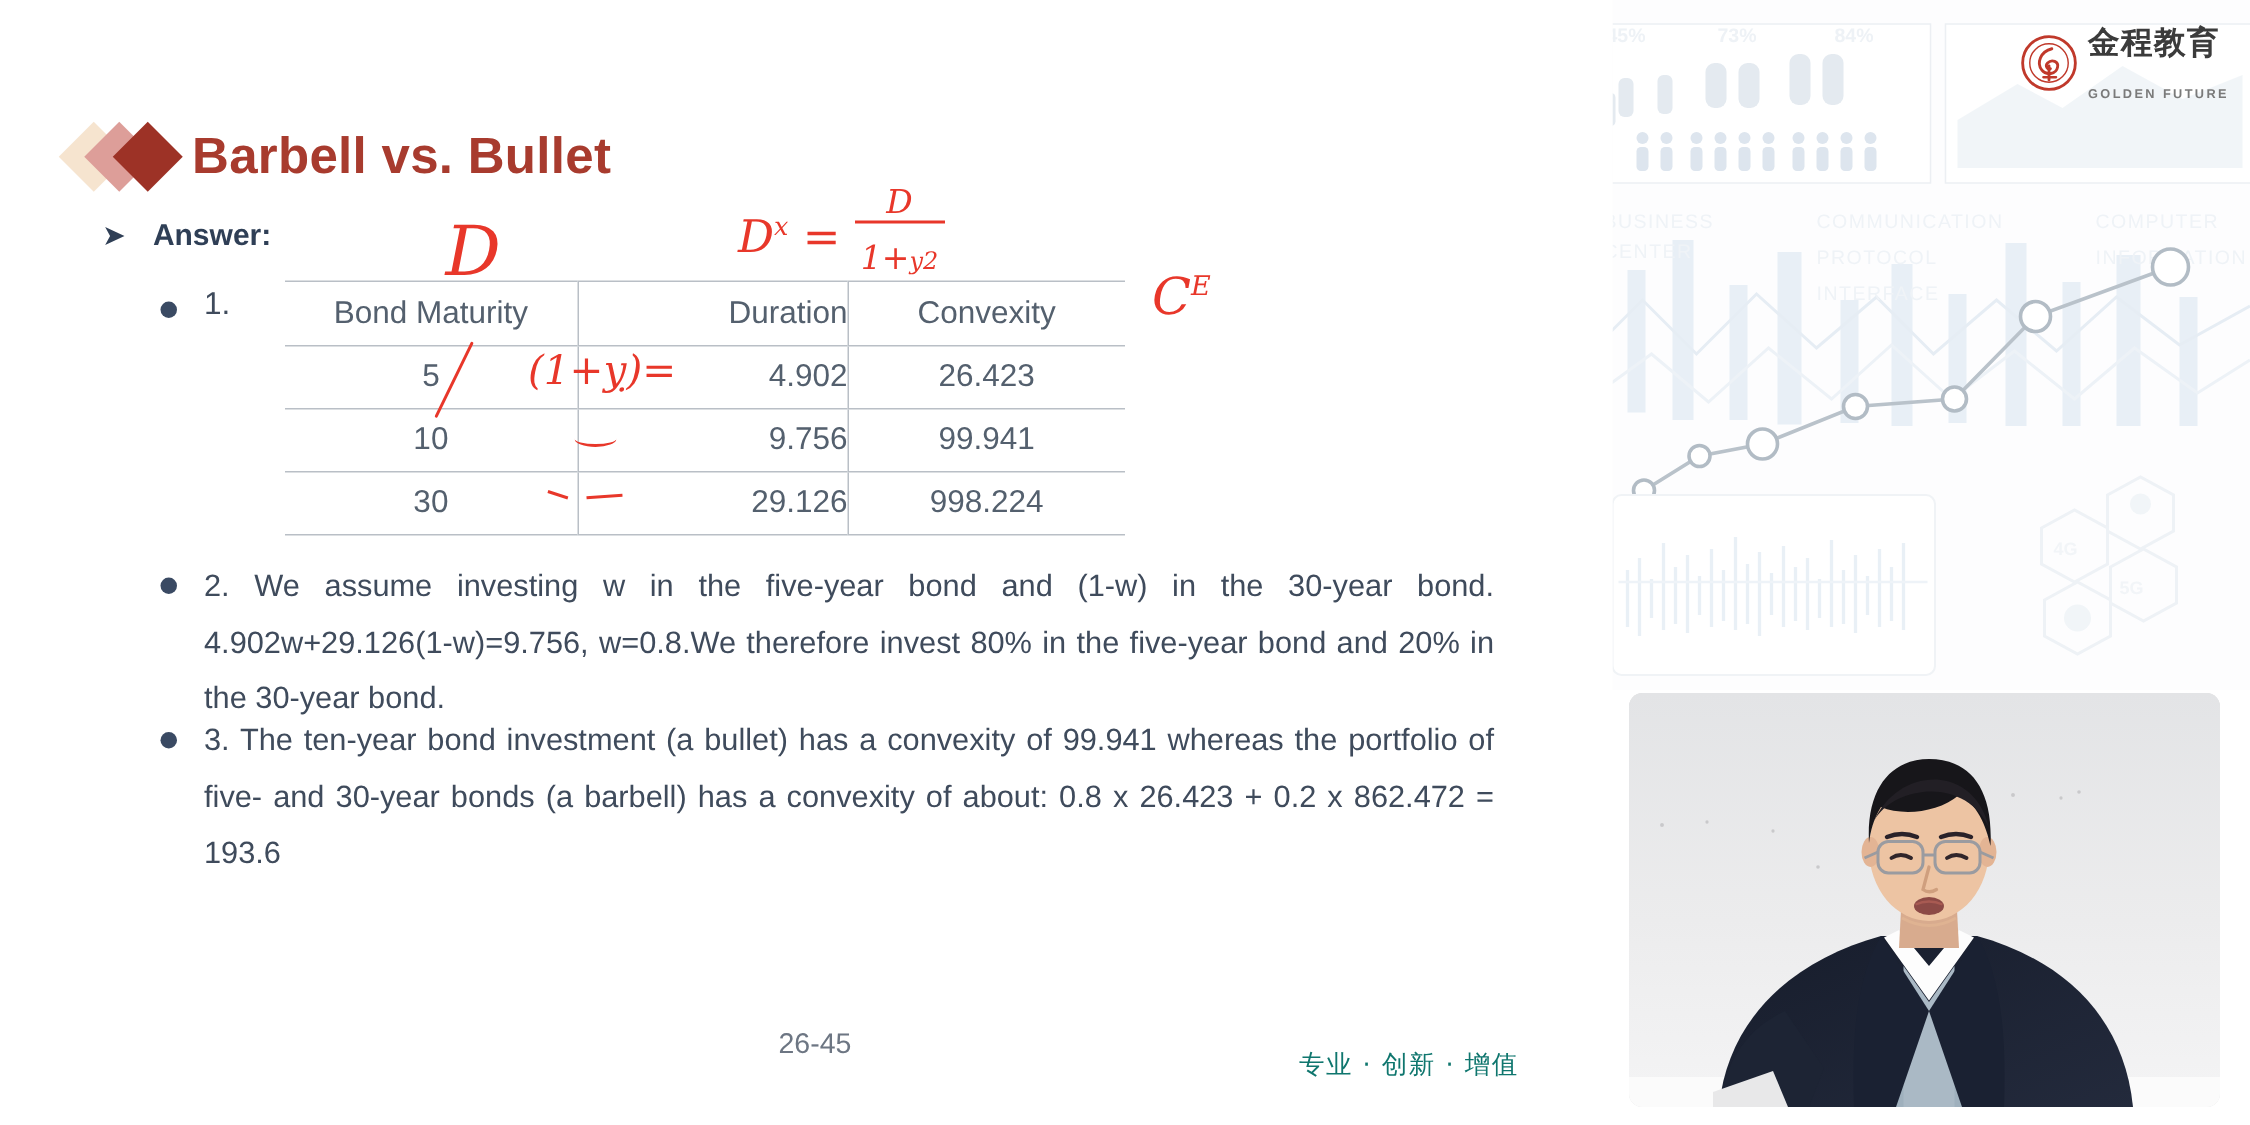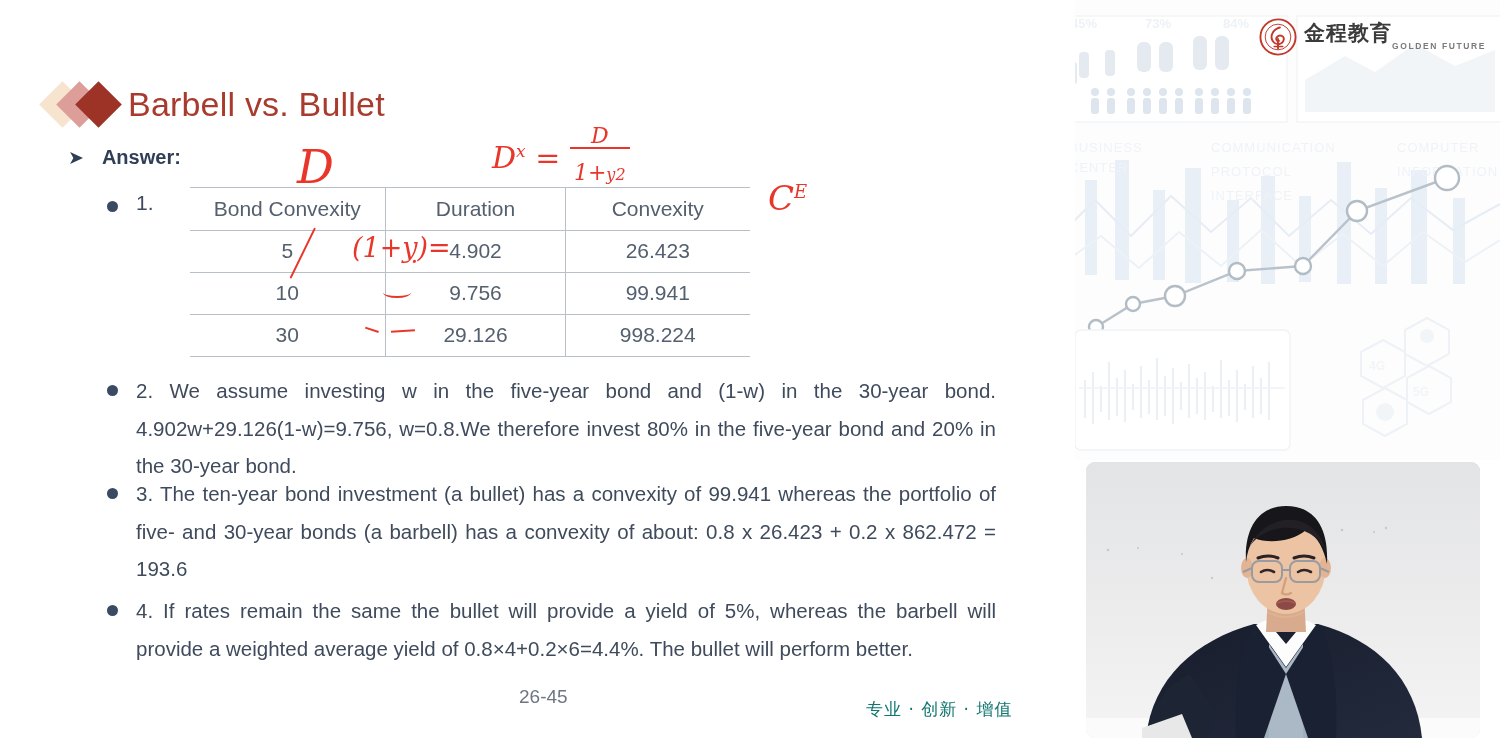--- a/index.html
+++ b/index.html
@@ -18,42 +18,42 @@
   }
 
   
   #title-row { position: absolute; left: 44px; top: 76px; height: 56px; display: flex; align-items: center; }
   .diamonds { position: relative; width: 84px; height: 52px; }
   .dia { position: absolute; width: 33px; height: 33px; transform: rotate(45deg); top: 10px; }
   .dia.d1 { left: 2px;  background: #f6e4cf; }
   .dia.d2 { left: 19px; background: #dd9e99; }
   .dia.d3 { left: 38px; background: #9d3226; }
   #slide-title {
-    font-size: 34px; font-weight: normal; color: #a83b2e;
+    font-size: 34px; font-weight: bold; color: #a83b2e;
     letter-spacing: .2px; white-space: nowrap;
   }
 
   
   #answer-row { position: absolute; left: 68px; top: 146px; display: flex; align-items: center; gap: 18px; }
   .arrow-bullet { color: #2f3f56; font-size: 19px; line-height: 1; }
   #answer-label { font-size: 20px; font-weight: bold; color: #2f3f56; }
 
   
   #item1-row { position: absolute; left: 107px; top: 187px; display: flex; align-items: flex-start; gap: 18px; }
   .dot-bullet { width: 11px; height: 11px; border-radius: 50%; background: #3a4a63; margin-top: 14px; flex: 0 0 auto; }
   .item-num { font-size: 21px; color: #3f4b5c; margin-top: 4px; }
 
   #bond-table { border-collapse: collapse; margin-left: 18px; }
   #bond-table td, #bond-table th {
     font-size: 21px; color: #54606e; font-weight: normal;
     text-align: center; padding: 8px 0 9px 0; white-space: nowrap;
   }
   #bond-table th { padding-top: 9px; }
   #bond-table .c-maturity { width: 196px; }
-  #bond-table .c-duration { width: 180px; }
+  #bond-table .c-duration { width: 180px; text-align: right; }
   #bond-table .c-convexity { width: 184px; }
   #bond-table tr { border-bottom: 1.6px solid #b9bfc6; }
   #bond-table thead tr { border-top: 1.6px solid #b9bfc6; }
   #bond-table td.c-duration, #bond-table th.c-duration,
   #bond-table td.c-convexity, #bond-table th.c-convexity { border-left: 1.6px solid #b9bfc6; }
 
   
   .para-row { position: absolute; left: 107px; display: flex; align-items: flex-start; gap: 18px; width: 915px; }
   .para-row .dot-bullet { margin-top: 13px; }
   .para-text {
@@ -90,21 +90,21 @@
   
   #right-col { position: absolute; left: 1075px; top: 0; width: 425px; height: 750px; background: #ffffff; }
 
   
   #bg-graphic { position: absolute; left: 0; top: 0; width: 425px; height: 460px; overflow: hidden; background: #fdfdfe; }
   #bg-graphic svg { position: absolute; left: 0; top: 0; }
 
   
   #logo { position: absolute; right: 14px; top: 18px; display: flex; align-items: center; gap: 7px; }
   #logo-seal { width: 38px; height: 38px; flex: 0 0 auto; }
-  .logo-text { display: flex; flex-direction: row; line-height: 1; }
+  .logo-text { display: flex; flex-direction: column; line-height: 1; }
   #logo-cn { font-size: 21px; font-weight: bold; color: #3b3b3b; letter-spacing: 1px; font-family: "DejaVu Sans", sans-serif; }
   #logo-en { font-size: 8.5px; color: #7a7a7a; letter-spacing: 1.6px; margin-top: 19px; font-weight: bold; }
 
   
   #video-panel {
     position: absolute; left: 11px; top: 462px; width: 394px; height: 276px;
     border-radius: 9px; overflow: hidden; background: #dcdcdc;
   }
   #video-panel svg { display: block; }
 </style>
@@ -128,21 +128,21 @@
       <span class="arrow-bullet">➤</span>
       <span id="answer-label">Answer:</span>
     </div>
 
     <div id="item1-row">
       <div class="dot-bullet"></div>
       <div class="item-num">1.</div>
       <table id="bond-table">
         <thead>
           <tr>
-            <th class="c-maturity">Bond Convexity</th>
+            <th class="c-maturity">Bond Maturity</th>
             <th class="c-duration">Duration</th>
             <th class="c-convexity">Convexity</th>
           </tr>
         </thead>
         <tbody>
           <tr>
             <td class="c-maturity">5</td>
             <td class="c-duration">4.902</td>
             <td class="c-convexity">26.423</td>
           </tr>
@@ -184,24 +184,20 @@
     <div class="para-row" id="para2">
       <div class="dot-bullet"></div>
       <div class="para-text">2. We assume investing w in the five-year bond and (1-w) in the 30-year bond.   4.902w+29.126(1-w)=9.756, w=0.8.We therefore invest 80% in the five-year bond and 20% in the 30-year bond.</div>
     </div>
 
     <div class="para-row" id="para3">
       <div class="dot-bullet"></div>
       <div class="para-text">3. The ten-year bond investment (a bullet) has a convexity of 99.941 whereas the portfolio of five- and 30-year bonds (a barbell) has a convexity of about: 0.8 x 26.423 + 0.2 x 862.472 = 193.6</div>
     </div>
 
-    <div class="para-row" id="para4">
-      <div class="dot-bullet"></div>
-      <div class="para-text">4. If rates remain the same the bullet will provide a yield of 5%, whereas the barbell will provide a weighted average yield of 0.8×4+0.2×6=4.4%. The bullet will perform better.</div>
-    </div>
 
     <div id="page-num">26-45</div>
     <div id="slogan">专业 · 创新 · 增值</div>
   </div>
 
   <div id="right-col">
 
     <div id="bg-graphic">
       <svg width="425" height="460" viewBox="0 0 425 460">
 

